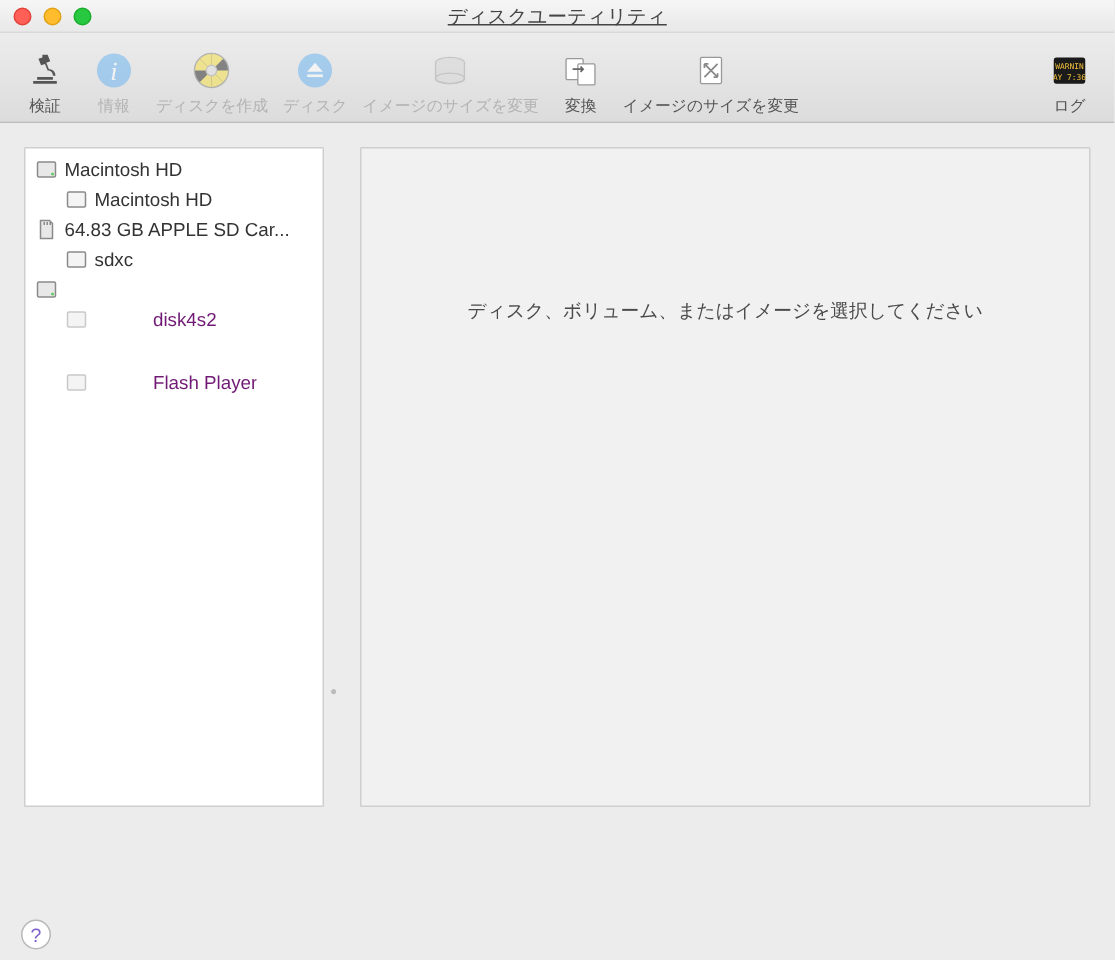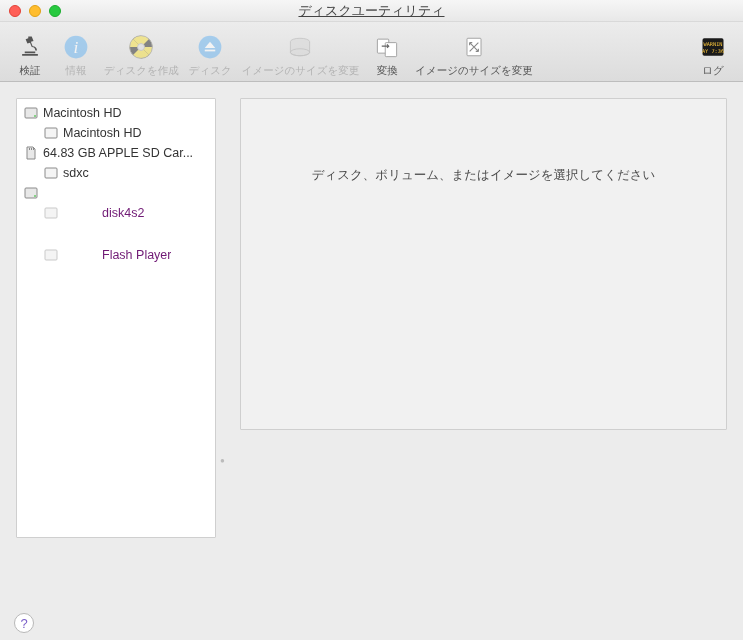--- a/index.html
+++ b/index.html
@@ -106,22 +106,22 @@
   .row .txt { overflow: hidden; text-overflow: ellipsis; }
   .group-spacer { height: 14px; }
   .main {
     flex: 1;
     background: #f1f1f1;
     border: 1px solid #cfcfcf;
     border-radius: 1px;
     display: flex;
     align-items: flex-start;
     justify-content: center;
-    padding-top: 68px;
-    height: 332px;
+    padding-top: 100px;
+    height: 440px;
   }
   .placeholder {
     color: #4a4a4a;
     font-size: 12.5px;
   }
   .footer {
     height: 34px;
     display: flex;
     align-items: center;
     padding: 0 14px;

